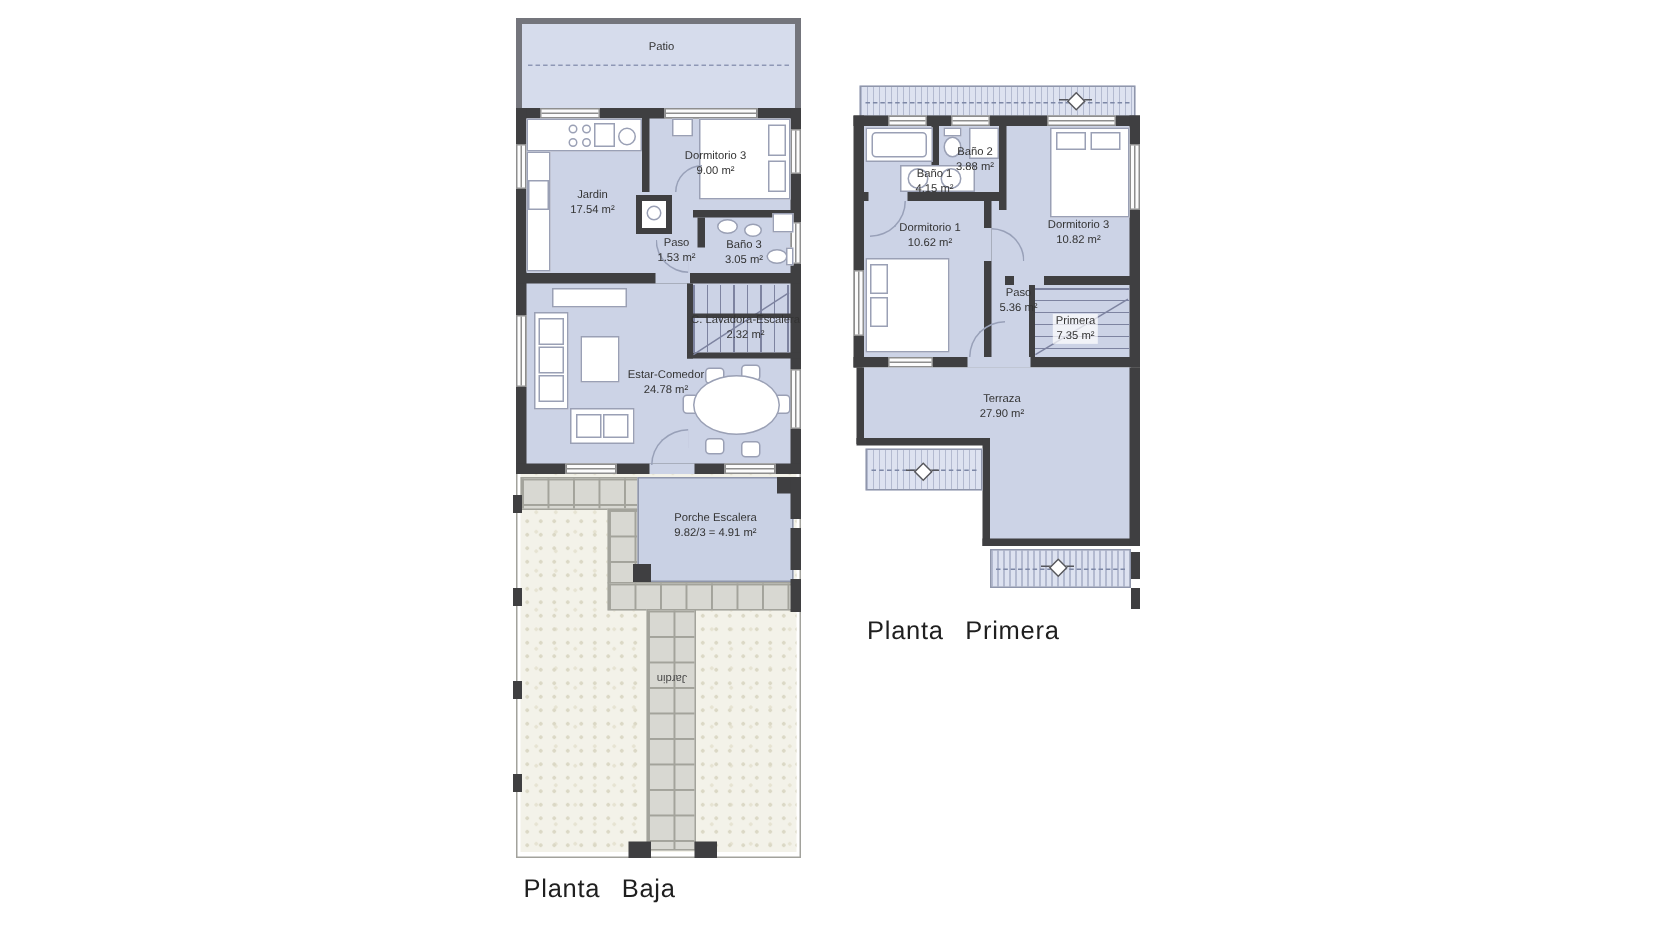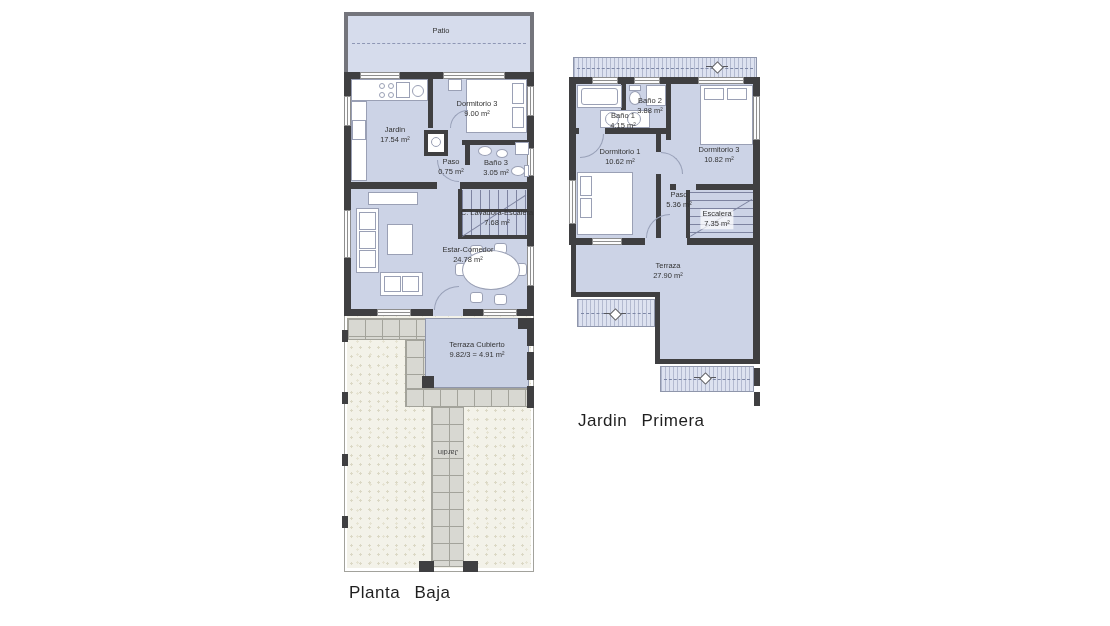--- a/index.html
+++ b/index.html
@@ -154,21 +154,21 @@
     <div class="arc q2" style="left:434px;top:286px;width:25px;height:24px;"></div>
 
     <div class="tiles" style="left:347px;top:318px;width:79px;height:22px;"></div>
     <div class="tiles" style="left:405px;top:339px;width:21px;height:50px;"></div>
     <div class="tiles" style="left:405px;top:388px;width:124px;height:19px;"></div>
     <div class="tiles" style="left:431px;top:406px;width:33px;height:161px;"></div>
     <div class="porch" style="left:425px;top:318px;width:104px;height:70px;"></div>
     <div class="w" style="left:422px;top:376px;width:12px;height:12px;"></div>
     <div class="w" style="left:518px;top:318px;width:11px;height:11px;"></div>
     <div class="lbl" style="left:477px;top:350px;">
-      <span>Terraza Cubierto</span>
+      <span>Porche Escalera</span>
       <span>9.82/3 = 4.91 m²</span>
     </div>
 
     <div class="w" style="left:342px;top:330px;width:6px;height:12px;"></div>
     <div class="w" style="left:342px;top:392px;width:6px;height:12px;"></div>
     <div class="w" style="left:342px;top:454px;width:6px;height:12px;"></div>
     <div class="w" style="left:342px;top:516px;width:6px;height:12px;"></div>
     <div class="w" style="left:527px;top:318px;width:7px;height:28px;"></div>
     <div class="w" style="left:527px;top:352px;width:7px;height:28px;"></div>
     <div class="w" style="left:527px;top:386px;width:7px;height:22px;"></div>
@@ -178,31 +178,31 @@
     <div class="lbl" style="left:395px;top:135px;">
       <span>Jardin</span>
       <span>17.54 m²</span>
     </div>
     <div class="lbl" style="left:477px;top:109px;">
       <span>Dormitorio 3</span>
       <span>9.00 m²</span>
     </div>
     <div class="lbl" style="left:451px;top:167px;">
       <span>Paso</span>
-      <span>0.75 m²</span>
+      <span>1.53 m²</span>
     </div>
     <div class="lbl" style="left:496px;top:168px;">
       <span>Baño 3</span>
       <span>3.05 m²</span>
     </div>
     <div class="lbl" style="left:497px;top:218px;">
       <span>C. Lavadora-Escalera</span>
-      <span>7.68 m²</span>
-    </div>
-    <div class="lbl" style="left:444px;top:255px;margin-left:24px;">
+      <span>2.32 m²</span>
+    </div>
+    <div class="lbl" style="left:444px;top:255px;">
       <span>Estar-Comedor</span>
       <span>24.78 m²</span>
     </div>
     <div class="lbl rot180" style="left:448px;top:452px;">
       <span>Jardin</span>
     </div>
 
     <div class="title" style="left:349px;top:583px;">Planta Baja</div>
   </div>
 
@@ -288,24 +288,24 @@
     </div>
     <div class="lbl" style="left:719px;top:155px;">
       <span>Dormitorio 3</span>
       <span>10.82 m²</span>
     </div>
     <div class="lbl" style="left:679px;top:200px;">
       <span>Paso</span>
       <span>5.36 m²</span>
     </div>
     <div class="lbl bgw" style="left:717px;top:219px;">
-      <span>Escalera</span>
+      <span>Primera</span>
       <span>7.35 m²</span>
     </div>
     <div class="lbl" style="left:668px;top:271px;">
       <span>Terraza</span>
       <span>27.90 m²</span>
     </div>
 
-    <div class="title" style="left:578px;top:411px;">Jardin Primera</div>
+    <div class="title" style="left:578px;top:411px;">Planta Primera</div>
   </div>
 
 </div>
 
 </body></html>

